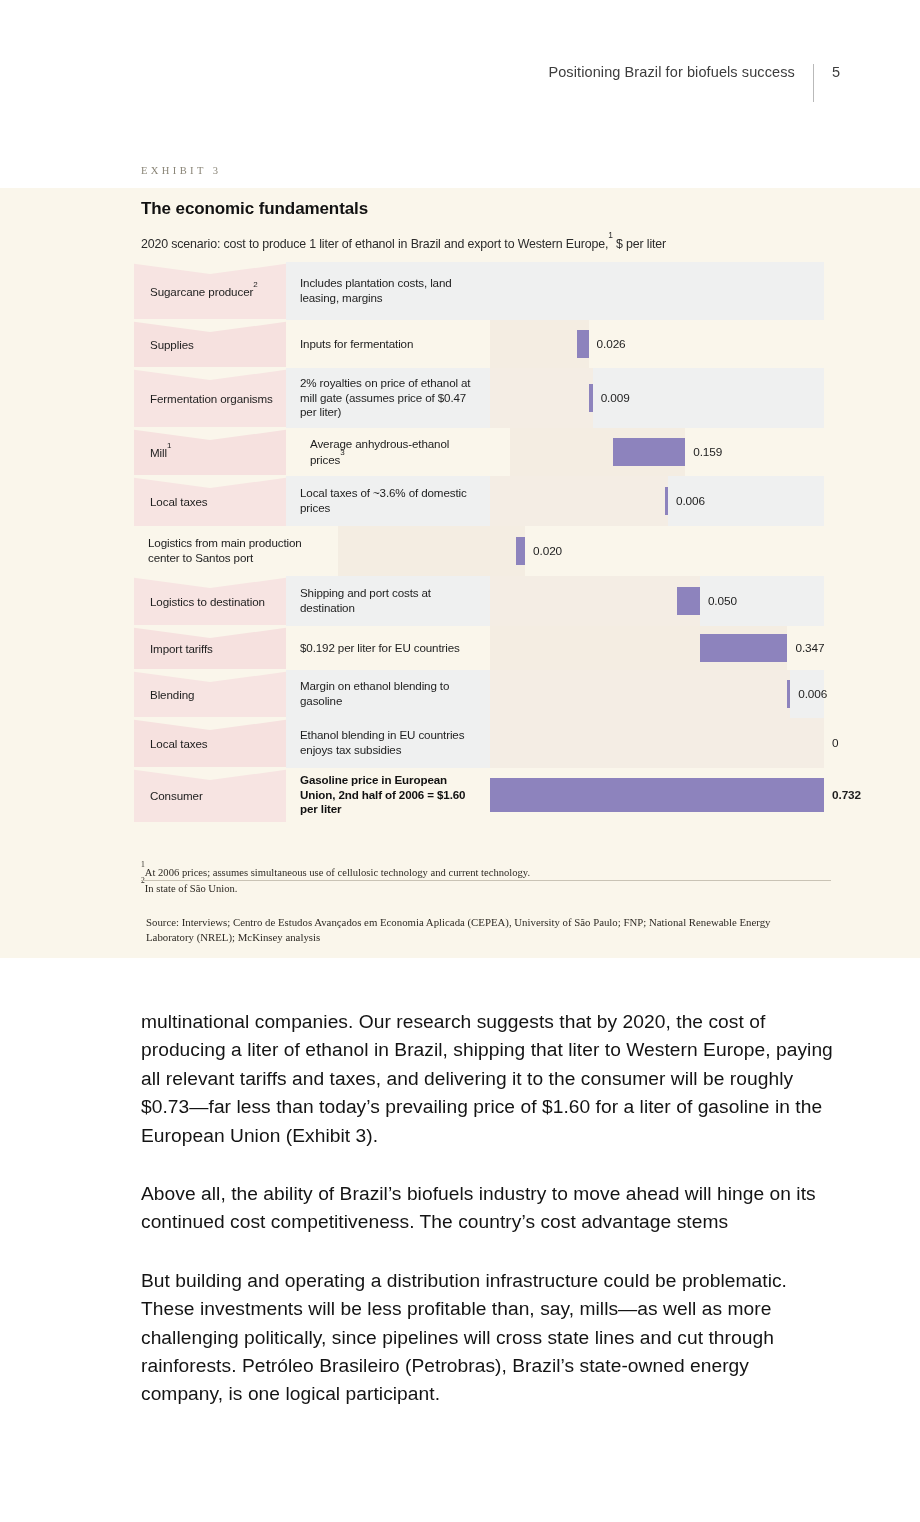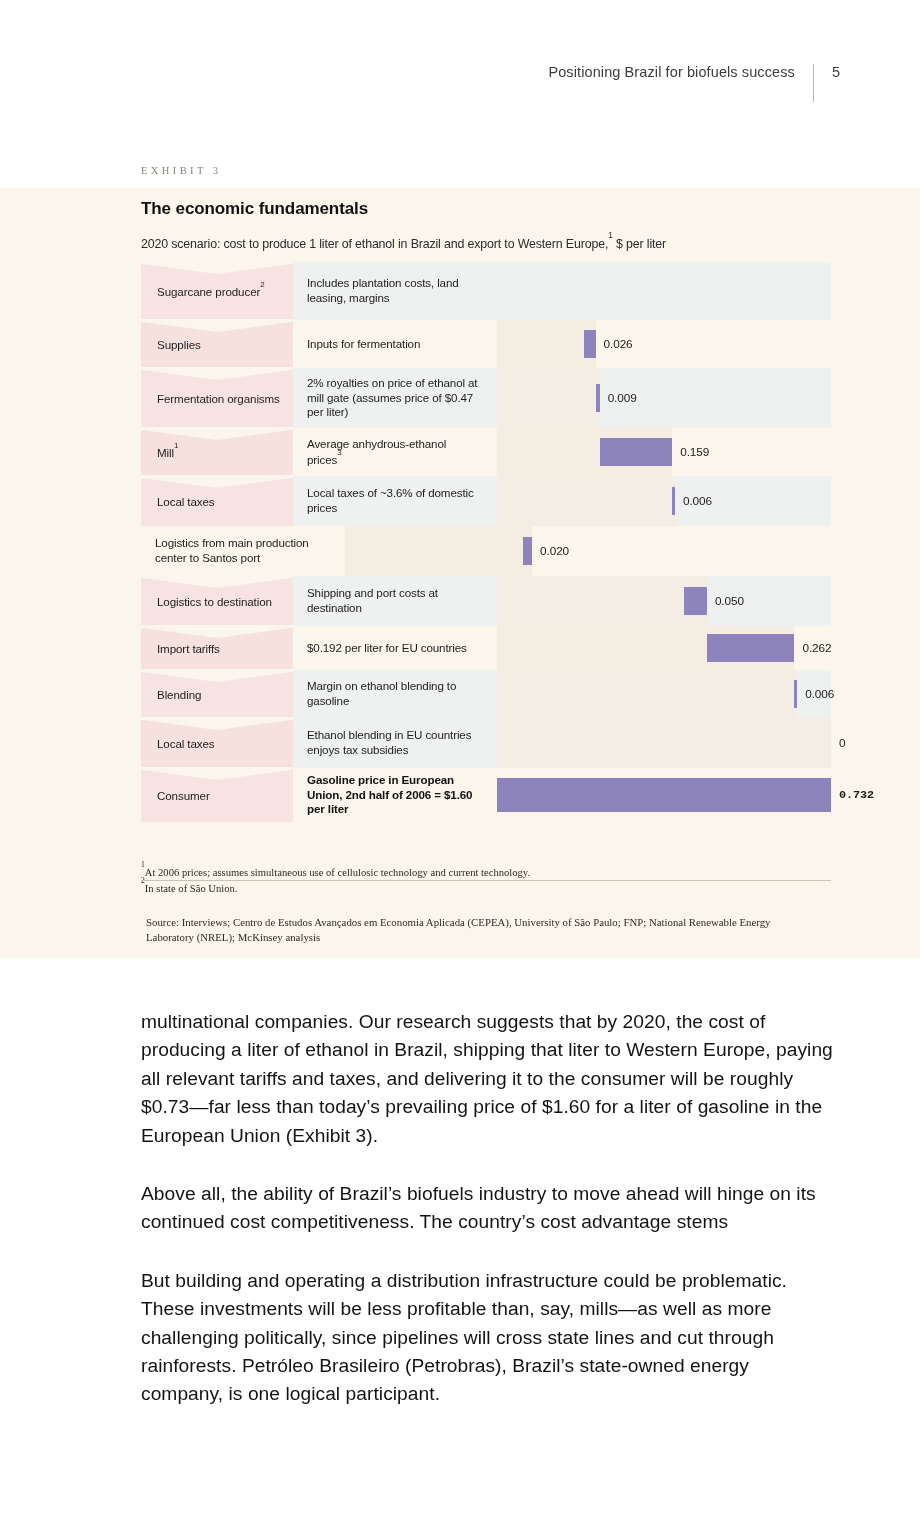--- a/index.html
+++ b/index.html
@@ -52,21 +52,21 @@
   }
   .exhibit-sub{
     position:absolute;left:141px;top:235px;
     font-family:"Liberation Sans",sans-serif;
     font-size:12.4px;color:#2b2b2b;letter-spacing:-.15px;
   }
   .exhibit-sub sup{font-size:8.4px;top:-.55em;position:relative;}
 
   
   .chart{
-    position:absolute;left:141px;top:262px;
+    position:absolute;left:134px;top:262px;
     width:690px;
   }
   .row{
     position:relative;display:flex;align-items:stretch;
     width:690px;
   }
   
   .row .tint{
     position:absolute;left:152px;top:0;right:0;bottom:0;
     background:#eff0f0;
@@ -219,21 +219,21 @@
       </div>
       <div class="desc-cell">
         <span>2% royalties on price of ethanol at mill gate (assumes price of $0.47 per liter)</span>
       </div>
       <div class="bar-cell">
         <div class="cum" style="width: 102.664px;"></div>
         <div class="bar" style="left: 98.5574px; width: 4.10656px;"></div>
         <div class="val" style="left: 110.664px;">0.009</div>
       </div>
     </div>
-    <div class="row odd" style="height: 48px;">
+    <div class="row odd" style="height: 48px; gap: 10px;">
       <div class="tint"></div>
       <div class="label-cell">
         <div class="chev"></div>
         <div class="chev-notch"></div>
         <span>Mill<sup>1</sup></span>
       </div>
       <div class="desc-cell">
         <span>Average anhydrous-ethanol prices<sup>3</sup></span>
       </div>
       <div class="bar-cell">
@@ -291,21 +291,21 @@
         <div class="chev"></div>
         <div class="chev-notch"></div>
         <span>Import tariffs</span>
       </div>
       <div class="desc-cell">
         <span>$0.192 per liter for EU countries</span>
       </div>
       <div class="bar-cell">
         <div class="cum" style="width: 297.497px;"></div>
         <div class="bar" style="left: 209.891px; width: 87.6066px;"></div>
-        <div class="val" style="left: 305.497px;">0.262</div>
+        <div class="val" style="left: 305.497px;">0.347</div>
       </div>
     </div>
     <div class="row even" style="height: 48px;">
       <div class="tint"></div>
       <div class="label-cell">
         <div class="chev"></div>
         <div class="chev-notch"></div>
         <span>Blending</span>
       </div>
       <div class="desc-cell">
@@ -337,21 +337,21 @@
       <div class="label-cell">
         <div class="chev"></div>
         <div class="chev-notch"></div>
         <span>Consumer</span>
       </div>
       <div class="desc-cell">
         <span>Gasoline price in European Union, 2nd half of 2006 = $1.60 per liter</span>
       </div>
       <div class="bar-cell">
         <div class="bar" style="left: 0px; width: 334px;"></div>
-        <div class="val" style="left: 342px; font-family: Liberation Mono, monospace;">0.732</div>
+        <div class="val" style="left: 342px;">0.732</div>
       </div>
     </div>
   </div>
 
 <div class="notes" id="notes">
     <div class="fn"><sup>1</sup><span>At 2006 prices; assumes simultaneous use of cellulosic technology and current technology.</span></div>
     <div class="fn"><sup>2</sup><span>In state of São Union.</span></div>
   </div>
 <div class="source">Source: Interviews; Centro de Estudos Avançados em Economia Aplicada (CEPEA), University of São Paulo; FNP; National Renewable Energy Laboratory (NREL); McKinsey analysis</div>
 

